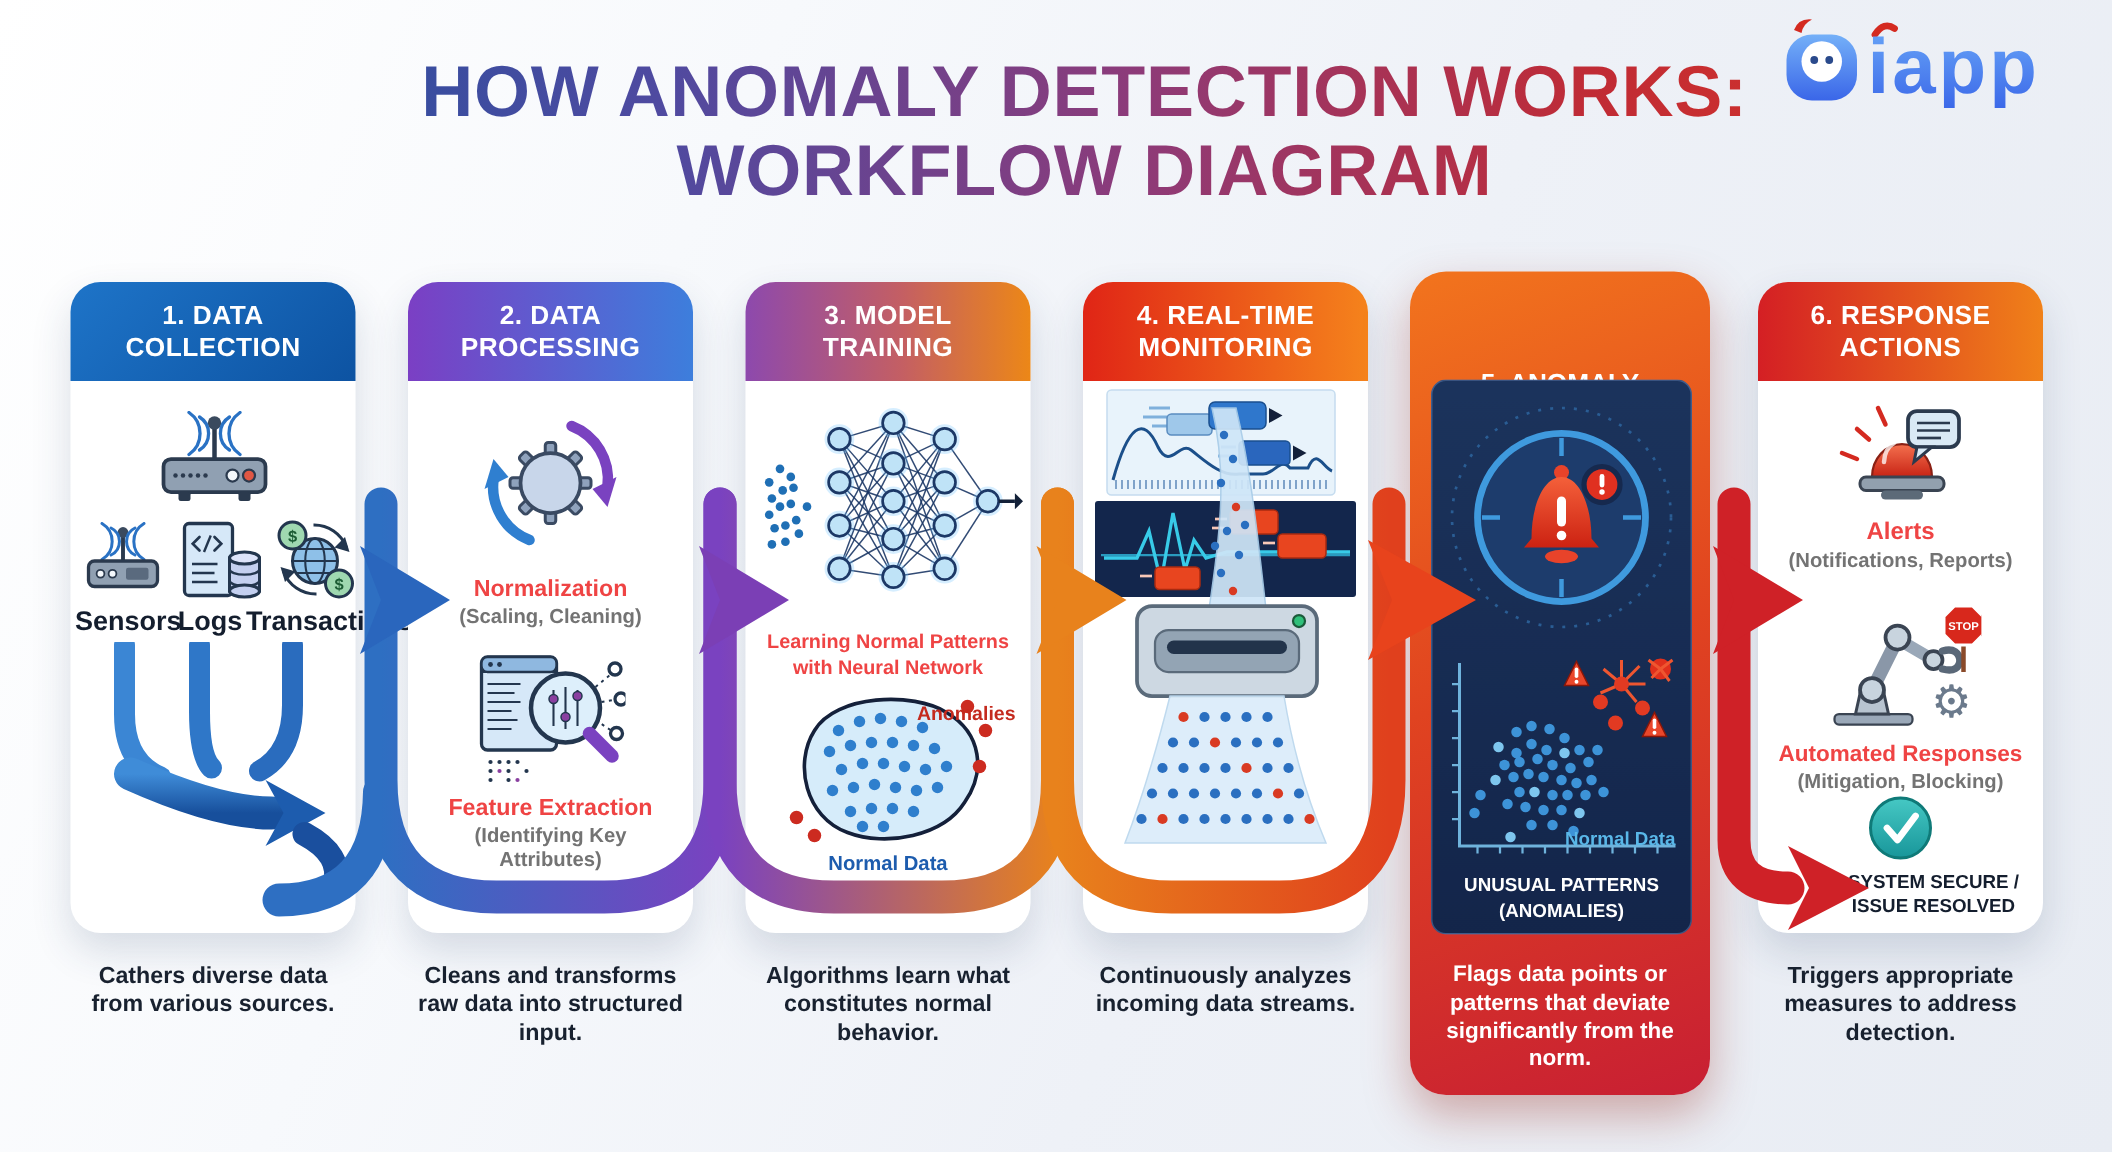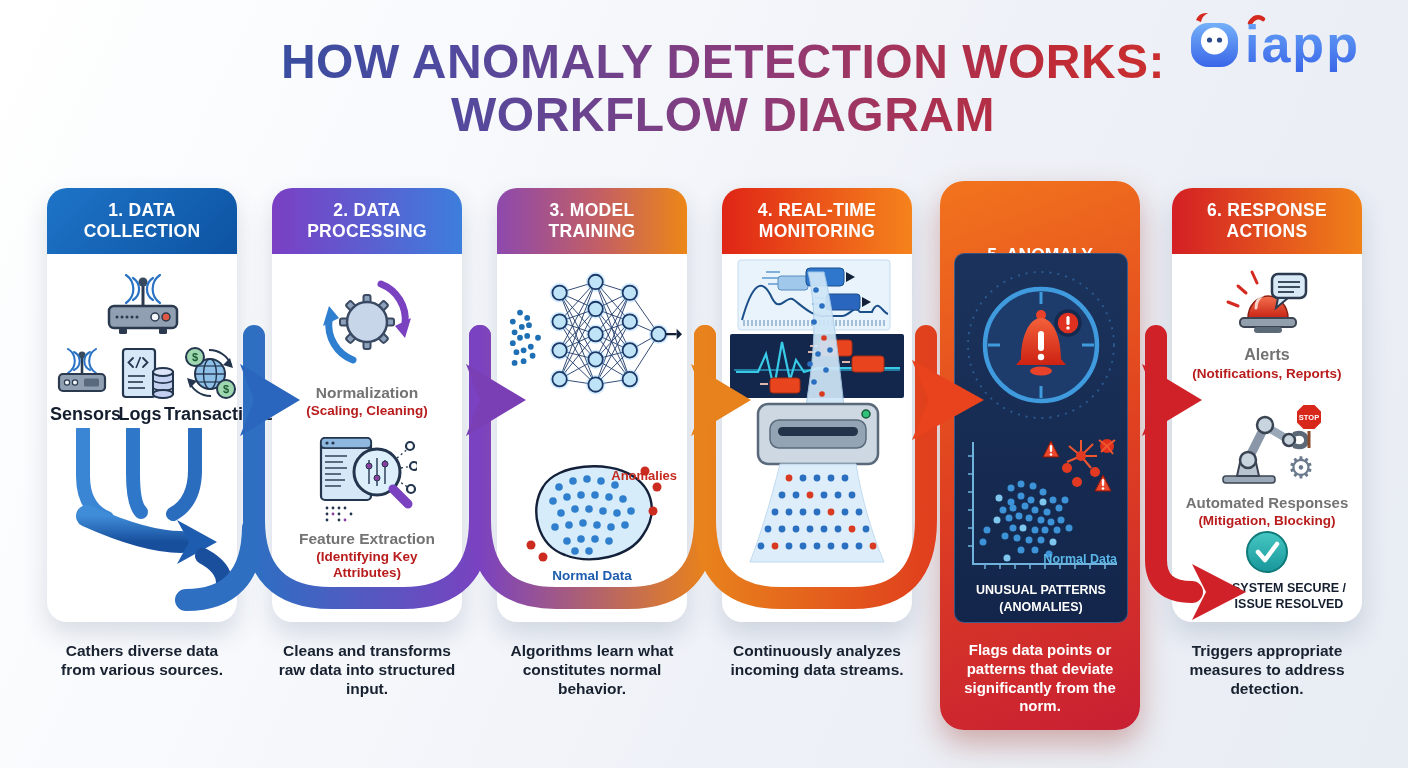--- a/index.html
+++ b/index.html
@@ -18,23 +18,23 @@
     border-radius:20px;box-shadow:0 12px 26px rgba(40,60,100,.16);z-index:2;}
   .chead{height:66px;border-radius:20px 20px 0 0;display:flex;align-items:center;justify-content:center;
     color:#fff;font-weight:bold;font-size:17.5px;line-height:1.18;text-align:center;letter-spacing:.3px;}
   .chead span{display:block;max-width:134px;}
   .h1{background:linear-gradient(135deg,#1e74c8 0%,#0d53a2 100%);}
   .h2{background:linear-gradient(90deg,#7b3fc4 0%,#3d7edc 100%);}
   .h3{background:linear-gradient(90deg,#8d49ad 0%,#c45f63 55%,#ec8717 100%);}
   .h4{background:linear-gradient(90deg,#e02516 0%,#f5831c 100%);}
   .h6{background:linear-gradient(90deg,#d41f24 0%,#f08119 100%);}
   .abs{position:absolute;}
-  .ctext{position:absolute;left:0;width:100%;text-align:center;color:#737373;}
+  .ctext{position:absolute;left:0;width:100%;text-align:center;color:#ef4444;}
   .t-bold{font-weight:bold;font-size:15.5px;}
-  .t-sub{font-size:13.5px;font-weight:bold;color:#b91c1c;line-height:1.2;}
+  .t-sub{font-size:13.5px;font-weight:bold;color:#737373;line-height:1.2;}
   .t-note{font-weight:bold;font-size:13.2px;line-height:1.25;}
   
   .caption{position:absolute;top:642px;width:190px;margin:0;text-align:center;
     font-size:15.5px;font-weight:bold;color:#18212f;line-height:1.22;z-index:2;}
   
   .card5{position:absolute;left:940px;top:181px;width:200px;height:549px;border-radius:24px;
     background:linear-gradient(160deg,#f2741d 0%,#e04320 48%,#c81f33 100%);
     box-shadow:0 14px 30px rgba(150,40,30,.35);z-index:2;}
   .c5head{padding-top:16px;color:#fff;font-weight:bold;font-size:17.5px;line-height:1.18;text-align:center;margin-top:48px;}
   .c5head span{display:block;max-width:150px;margin:0 auto;}
@@ -328,20 +328,21 @@
         <circle cx="142" cy="62" r="8" fill="#bfe3f7" stroke="#1c3866" stroke-width="2"></circle>
         <circle cx="142" cy="94" r="11" fill="rgba(120,200,255,0.3)"></circle>
         <circle cx="142" cy="94" r="8" fill="#bfe3f7" stroke="#1c3866" stroke-width="2"></circle>
         <circle cx="142" cy="126" r="11" fill="rgba(120,200,255,0.3)"></circle>
         <circle cx="142" cy="126" r="8" fill="#bfe3f7" stroke="#1c3866" stroke-width="2"></circle>
         <circle cx="174" cy="76" r="11" fill="rgba(120,200,255,0.3)"></circle>
         <circle cx="174" cy="76" r="8" fill="#bfe3f7" stroke="#1c3866" stroke-width="2"></circle>
         <line x1="182" y1="76" x2="194" y2="76" stroke="#122038" stroke-width="2.5"></line>
         <polygon points="194,70 200,76 194,82" fill="#122038"></polygon>
       </svg>
+    <div class="ctext t-note" style="top:232px;left:7px;width:176px">Learning Normal Patterns with Neural Network</div>
     <svg id="blob" class="abs" style="left:8px;top:265px" width="174" height="118" viewBox="0 0 174 118">
       <path d="M38,34 C52,10 104,8 126,22 C150,36 152,62 138,82 C124,104 86,112 60,102 C32,92 24,56 38,34 Z" fill="#d6ecfa" stroke="#14203a" stroke-width="2.4"></path>
     <circle cx="54" cy="34" r="3.8" fill="#2f7fcd"></circle>
         <circle cx="68" cy="28" r="3.8" fill="#2f7fcd"></circle>
         <circle cx="82" cy="26" r="3.8" fill="#2f7fcd"></circle>
         <circle cx="96" cy="28" r="3.8" fill="#2f7fcd"></circle>
         <circle cx="110" cy="32" r="3.8" fill="#2f7fcd"></circle>
         <circle cx="48" cy="48" r="3.8" fill="#2f7fcd"></circle>
         <circle cx="62" cy="44" r="3.8" fill="#2f7fcd"></circle>
         <circle cx="76" cy="42" r="3.8" fill="#2f7fcd"></circle>

